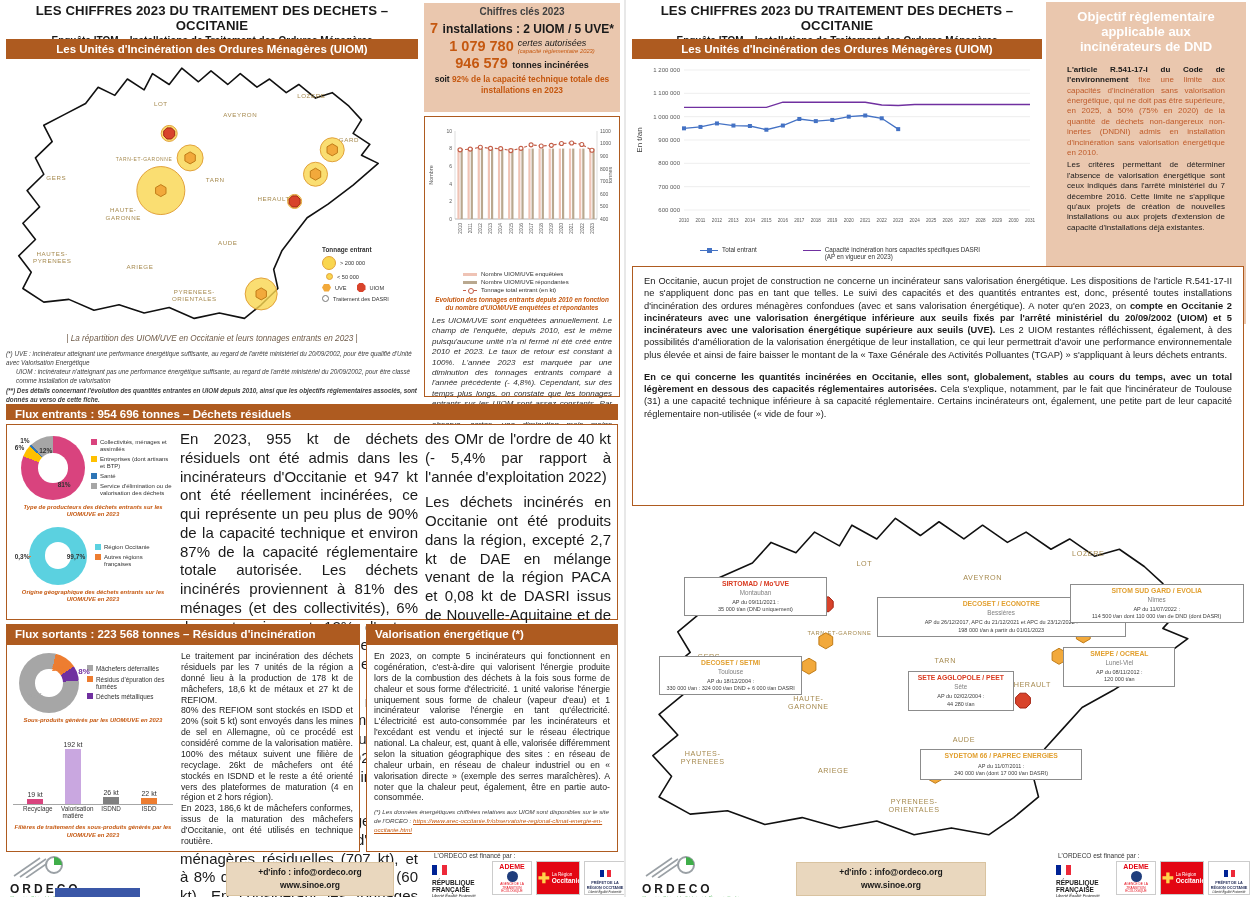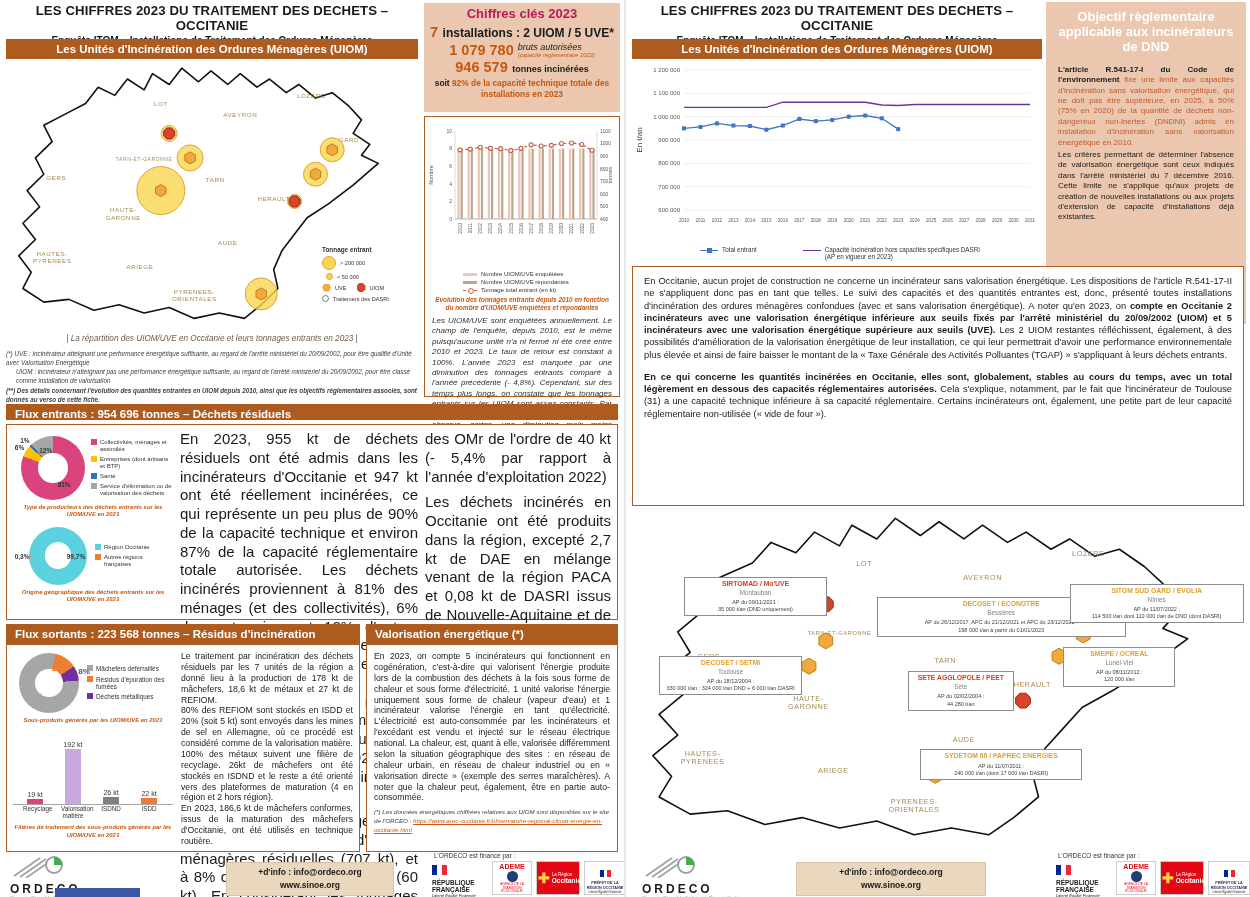--- a/index.html
+++ b/index.html
@@ -112,26 +112,26 @@
   </div>
   <div class="abs" style="left:6px;top:334px;width:412px;text-align:center;font-size:8.2px;font-style:italic;color:#6e5a47">| La répartition des UIOM/UVE en Occitanie et leurs tonnages entrants en 2023 |</div>
 
   <div class="abs" style="left:6px;top:349px;width:414px">
     <div class="fnote">(*) UVE : incinérateur atteignant une performance énergétique suffisante, au regard de l'arrêté ministériel du 20/09/2002, pour être qualifié d'Unité avec Valorisation Energétique</div>
     <div class="fnote" style="padding-left:10px">UIOM : incinérateur n'atteignant pas une performance énergétique suffisante, au regard de l'arrêté ministériel du 20/09/2002, pour être classé comme installation de valorisation</div>
     <div class="fnote" style="font-weight:bold">(**) Des détails concernant l'évolution des quantités entrantes en UIOM depuis 2010, ainsi que les objectifs réglementaires associés, sont donnés au verso de cette fiche.</div>
   </div>
 
   <div class="abs salmon" style="left:424px;top:3px;width:196px;height:109px;text-align:center;padding-top:3px;box-sizing:border-box">
-    <div style="font-size:13px;font-weight:bold;color:#be185d">Chiffres clés 2023</div>
+    <div style="font-size:10px;font-weight:bold;color:#404040">Chiffres clés 2023</div>
     <div style="margin-top:2px"><span class="num">7</span> <span style="font-size:12px;font-weight:bold">installations : 2 UIOM / 5 UVE*</span></div>
     <div style="margin-top:1px;display:flex;justify-content:center;align-items:center;gap:4px">
       <span class="num">1 079 780</span>
       <span style="display:inline-block;text-align:left">
-        <span style="font-size:9px;font-style:italic;display:block">bruts autorisées</span>
+        <span style="font-size:9px;font-style:italic;display:block">certes autorisées</span>
         <span style="font-size:5.8px;font-style:italic;display:block" class="rust">(capacité réglementaire 2023)</span>
       </span>
     </div>
     <div><span class="num">946 579</span> <span style="font-size:9px;font-weight:bold">tonnes incinérées</span></div>
     <div style="font-size:8.4px;font-weight:bold;margin-top:2px;padding:0 8px;line-height:1.25"><span>soit</span> <span class="rust">92% de la capacité technique totale des installations en 2023</span></div>
   </div>
 
   <div class="abs box" style="left:424px;top:116px;width:196px;height:281px">
     <svg id="mini-svg" width="192" height="150" viewBox="0 0 192 150">
         <text x="27" y="103.8" text-anchor="end" font-size="5" fill="#595959">0</text>
@@ -439,21 +439,21 @@
 <div class="abs" style="left:624px;top:0;width:2px;height:897px;background:#e8e8e8"></div>
 
 <div class="abs" style="left:626px;top:0;width:624px;height:897px">
 
   <div class="abs" style="left:6px;top:3px;width:410px">
     <div class="doc-title">LES CHIFFRES 2023 DU TRAITEMENT DES DECHETS – OCCITANIE</div>
     <div class="doc-sub">Enquête ITOM – Installations de Traitement des Ordures Ménagères</div>
   </div>
   <div class="abs banner center" style="left:6px;top:39px;width:410px;height:20px">Les Unités d'Incinération des Ordures Ménagères (UIOM)</div>
 
-  <div class="abs salmon" style="left:420px;top:2px;width:200px;height:322px;padding:8px 12px;box-sizing:border-box">
+  <div class="abs salmon" style="left:420px;top:2px;width:200px;height:322px;padding:8px 21px;box-sizing:border-box">
     <div style="font-size:13px;font-weight:bold;color:#fff;text-align:center;line-height:1.15">Objectif règlementaire applicable aux incinérateurs de DND</div>
     <p style="font-size:8px;text-align:justify;line-height:1.3;margin:10px 0 0">
       <span style="font-weight:bold">L'article R.541-17-I du Code de l'environnement</span><span style="color:#bf5b2a"> fixe une limite aux capacités d'incinération sans valorisation énergétique, qui ne doit pas être supérieure, en 2025, à 50% (75% en 2020) de la quantité de déchets non-dangereux non-inertes (DNDNI) admis en installation d'incinération sans valorisation énergétique en 2010.</span>
     </p>
     <p style="font-size:8px;text-align:justify;line-height:1.3;margin:2px 0 0">Les critères permettant de déterminer l'absence de valorisation énergétique sont ceux indiqués dans l'arrêté ministériel du 7 décembre 2016. Cette limite ne s'applique qu'aux projets de création de nouvelles installations ou aux projets d'extension de capacité d'installations déjà existantes.</p>
   </div>
 
   <div class="abs" style="left:4px;top:60px;width:412px;height:204px">
     <svg id="big-svg" width="412" height="182" viewBox="0 0 412 182">
         <line x1="54" y1="150" x2="400" y2="150" stroke="#dcdcdc" stroke-width="0.5"></line>

